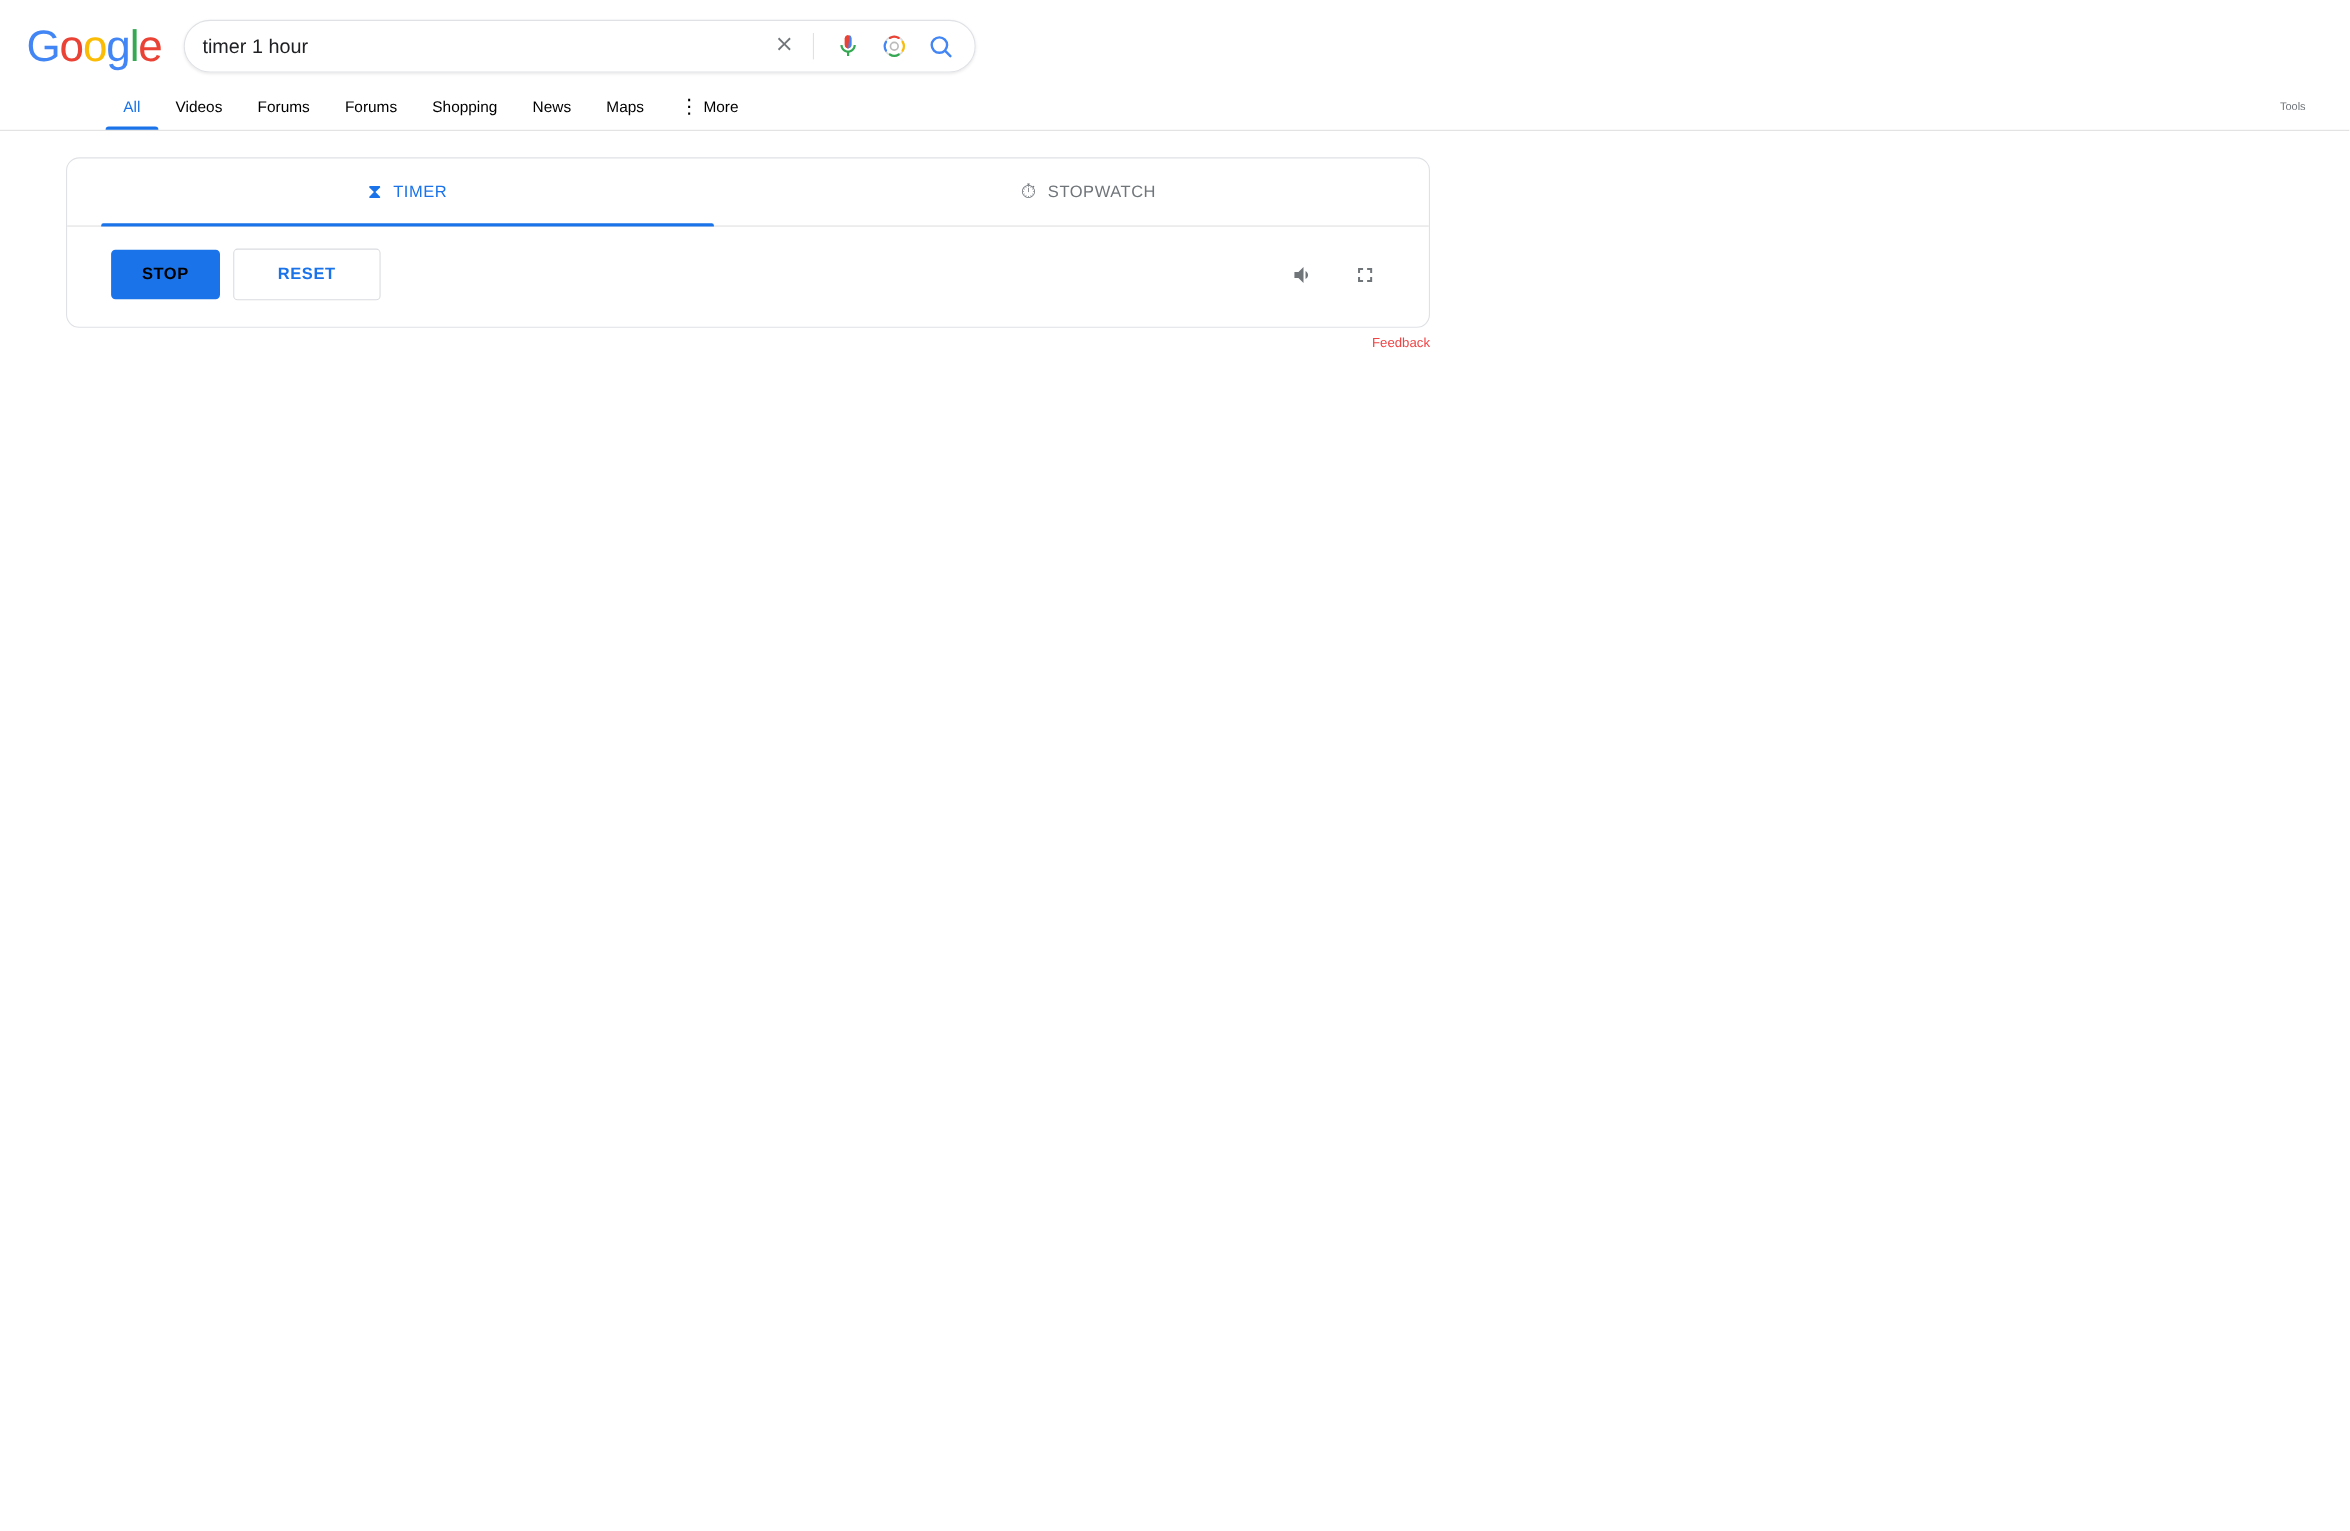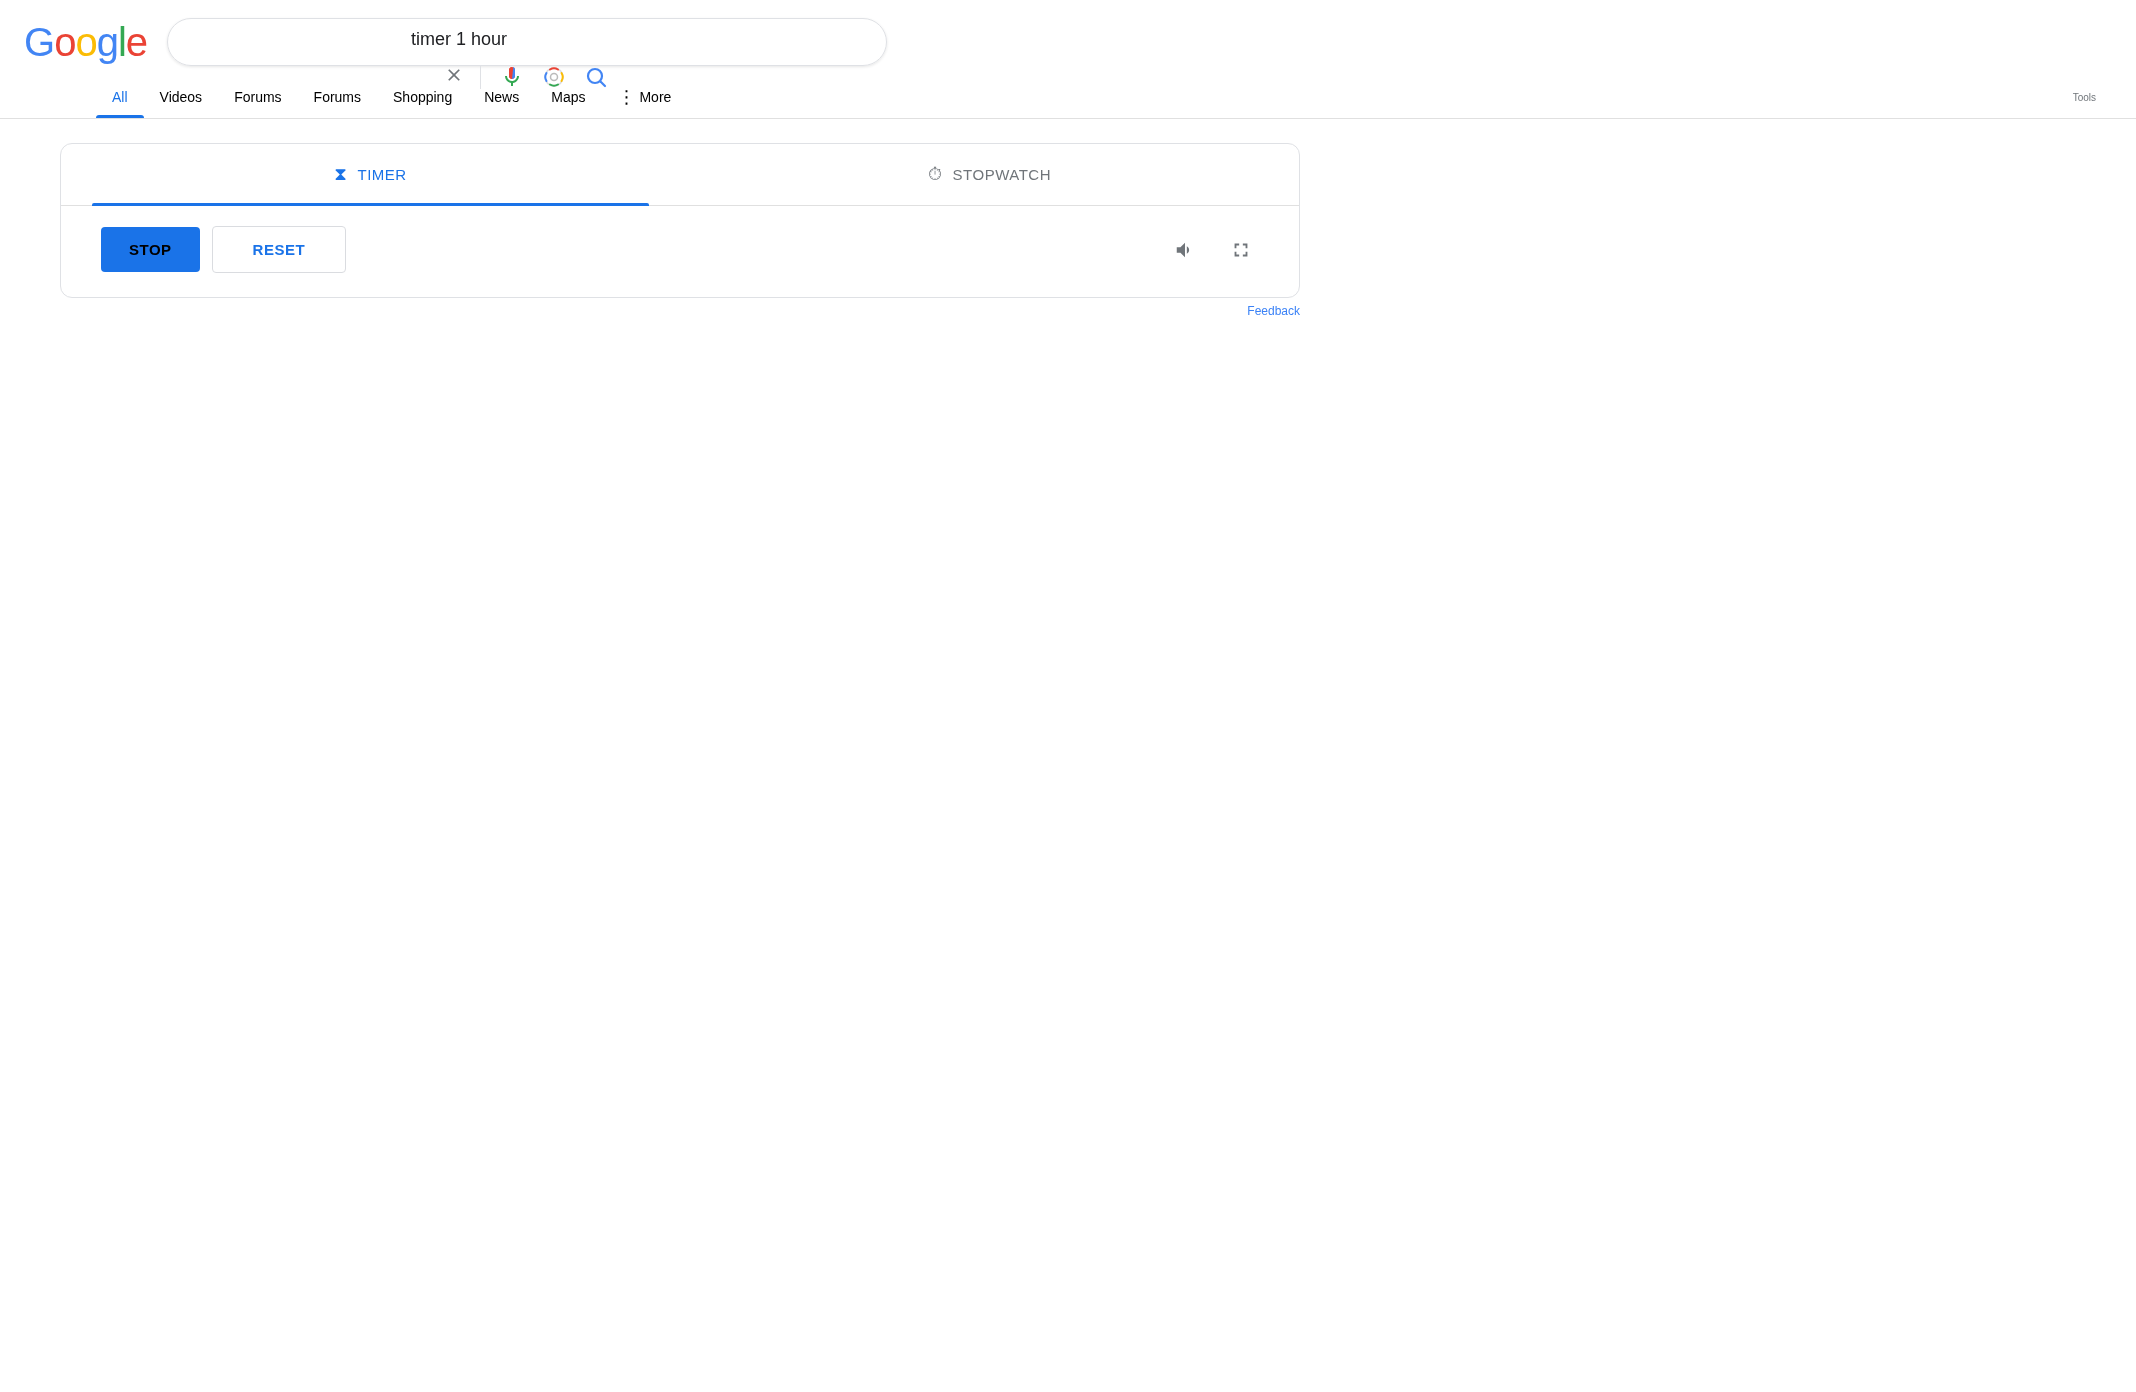--- a/index.html
+++ b/index.html
@@ -40,21 +40,20 @@
     }
     .search-bar {
       display: flex;
       align-items: center;
       border: 1px solid #dfe1e5;
       border-radius: 24px;
       padding: 10px 16px;
       gap: 12px;
       height: 48px;
       box-shadow: 0 1px 3px rgba(0,0,0,0.1);
-      flex-direction: column;
     }
     .search-input {
       flex: 1;
       border: none;
       outline: none;
       font-size: 18px;
       color: #202124;
       background: transparent;
     }
     .search-divider {
@@ -283,21 +282,21 @@
 
     
     .feedback-row {
       display: flex;
       justify-content: flex-end;
       padding: 6px 24px 10px 0;
       max-width: 1264px;
     }
     .feedback-link {
       font-size: 12px;
-      color: #3b82f6;
+      color: #ef4444;
       cursor: pointer;
     }
   </style>
 </head>
 <body>
 
 <div class="header">
   <div class="google-logo">
     <span class="g-blue">G</span>
       <span class="g-red">o</span>

